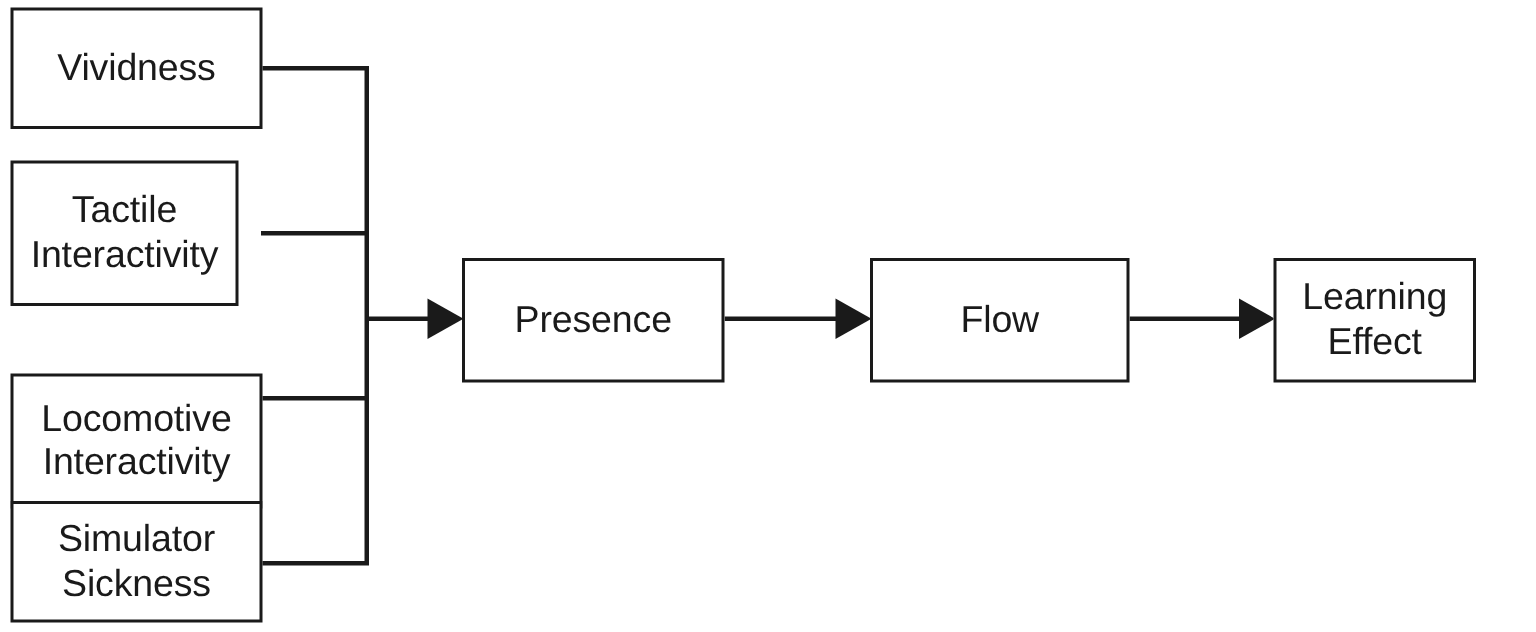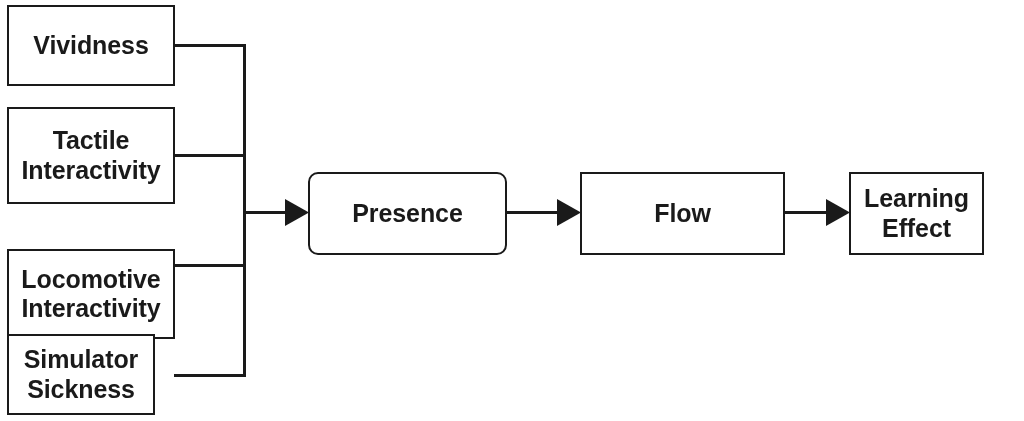--- a/index.html
+++ b/index.html
@@ -8,21 +8,20 @@
     padding: 0;
     background: #ffffff;
   }
   #canvas {
     position: relative;
     width: 1024px;
     height: 421px;
     background: #ffffff;
     overflow: hidden;
     font-family: "Liberation Sans", sans-serif;
-    font-weight: bold;
   }
   .node {
     position: absolute;
     box-sizing: border-box;
     background: #ffffff;
     border: 2px solid #1a1a1a;
     display: flex;
     align-items: center;
     justify-content: center;
     text-align: center;
@@ -76,40 +75,40 @@
     <polygon class="edge-head" points="557,199 581,212.5 557,226"></polygon>
 
     <line class="edge-line" x1="753" y1="212.5" x2="829" y2="212.5"></line>
     <polygon class="edge-head" points="826,199 850,212.5 826,226"></polygon>
   </svg>
 
   <div class="node" style="left:7px; top:5px; width:168px; height:81px;">
     <span class="node-label">Vividness</span>
   </div>
 
-  <div class="node" style="left:7px; top:107px; width:168px; height:97px;">
+  <div class="node" style="left:7px; top:107px; width:152px; height:97px;">
     <span class="node-label">Tactile
 Interactivity</span>
   </div>
 
   <div class="node" style="left:7px; top:225px; width:168px; height:90px;margin-top:24px;">
     <span class="node-label">Locomotive
 Interactivity</span>
   </div>
 
-  <div class="node" style="left:7px; top:334px; width:148px; height:81px;">
+  <div class="node" style="left:7px; top:334px; width:168px; height:81px;">
     <span class="node-label">Simulator
 Sickness</span>
   </div>
 
-  <div class="node" style="left:308px; top:172px; width:199px; height:83px;border-radius:10px;">
+  <div class="node" style="left:308px; top:172px; width:175px; height:83px;">
     <span class="node-label">Presence</span>
   </div>
 
-  <div class="node" style="left:580px; top:172px; width:205px; height:83px;">
+  <div class="node" style="left:580px; top:172px; width:173px; height:83px;">
     <span class="node-label">Flow</span>
   </div>
 
   <div class="node" style="left:849px; top:172px; width:135px; height:83px;">
     <span class="node-label">Learning
 Effect</span>
   </div>
 
 </div>
 

